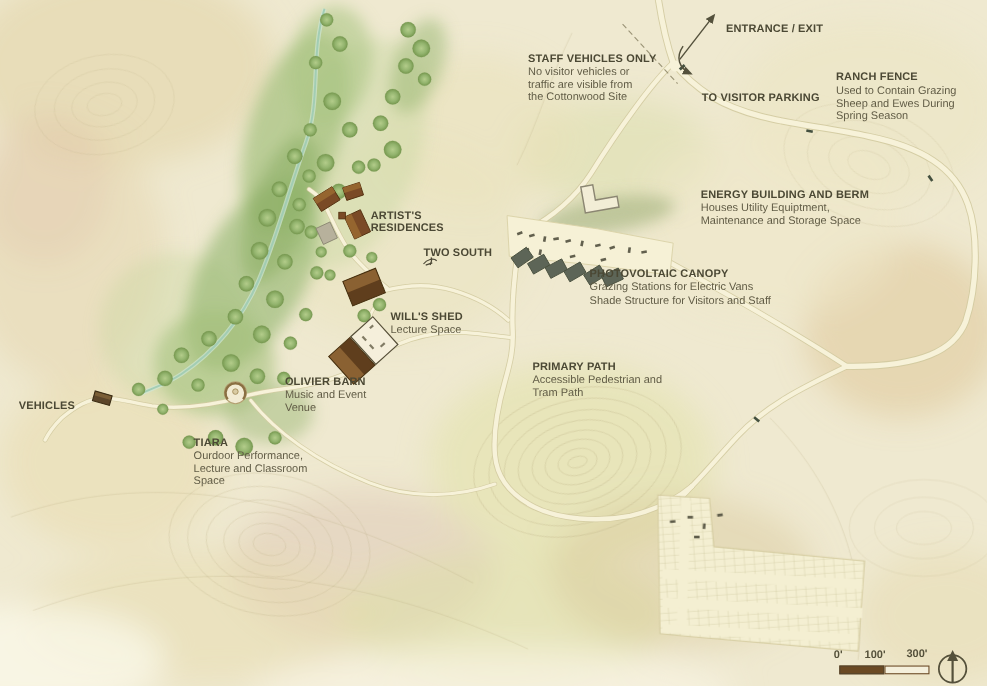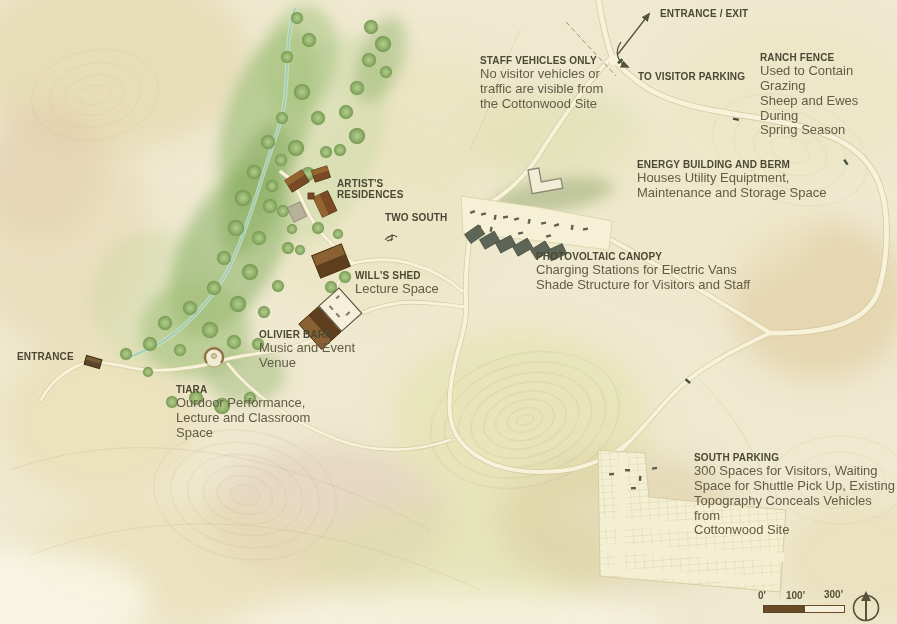--- a/index.html
+++ b/index.html
@@ -1,22 +1,22 @@
 <!DOCTYPE html>
 <html><head>
 <meta charset="utf-8">
 <style>
   html,body{margin:0;padding:0;background:#ddd;}
   .stage{position:relative;width:897px;height:624px;overflow:hidden;
          background:#efe9d0;font-family:"Liberation Sans",sans-serif;}
   .stage svg{position:absolute;left:0;top:0;}
-  .lbl{position:absolute;pointer-events:none;}
+  .lbl{position:absolute;pointer-events:none;margin-top:13px;}
   .lbl .t{font-weight:bold;font-size:10px;line-height:1.12;color:#4b4834;
           letter-spacing:.15px;white-space:pre-line;}
-  .lbl .d{font-size:13px;line-height:1.14;color:#615c46;white-space:pre-line;margin-top:1px;}
+  .lbl .d{font-size:10px;line-height:1.14;color:#615c46;white-space:pre-line;margin-top:1px;}
   .scale-tick{position:absolute;font-size:10px;color:#55513b;font-weight:bold;}
   .scale-seg{position:absolute;height:8px;box-sizing:border-box;}
 </style>
 </head>
 <body>
 
 <div class="stage">
 
 <svg width="897" height="624" viewBox="0 0 897 624">
   <defs>
@@ -337,21 +337,21 @@
     <circle cx="866" cy="608" r="12.5" stroke-width="1.6"></circle>
     <line x1="866" y1="620" x2="866" y2="599" stroke-width="2"></line>
     <path d="M861,601 L866,591 L871,601 Z" fill="#55513b" stroke="none"></path>
   </g>
 </svg>
 
 <div class="lbl" style="left:660px;top:8px">
   <div class="t">ENTRANCE / EXIT</div>
 </div>
 
-<div class="lbl" style="left:480px;top:55px">
+<div class="lbl" style="left:480px;top:35px">
   <div class="t">STAFF VEHICLES ONLY</div>
   <div class="d">No visitor vehicles or
 traffic are visible from
 the Cottonwood Site</div>
 </div>
 
 <div class="lbl" style="left:638px;top:71px">
   <div class="t">TO VISITOR PARKING</div>
 </div>
 
@@ -375,51 +375,49 @@
 
 <div class="lbl" style="left:385px;top:212px">
   <div class="t">TWO SOUTH</div>
 </div>
 
 <div class="lbl" style="left:355px;top:270px">
   <div class="t">WILL'S SHED</div>
   <div class="d">Lecture Space</div>
 </div>
 
-<div class="lbl" style="left:536px;top:251px">
+<div class="lbl" style="left:536px;top:231px">
   <div class="t">PHOTOVOLTAIC CANOPY</div>
-  <div class="d">Charging Stations for Electric Vans
+  <div class="d">Grazing Stations for Electric Vans
 Shade Structure for Visitors and Staff</div>
 </div>
 
+<div class="lbl" style="left:484px;top:315px">
+  <div class="t">PRIMARY PATH</div>
+  <div class="d">Accessible Pedestrian and
+Tram Path</div>
+</div>
 
 <div class="lbl" style="left:259px;top:329px">
   <div class="t">OLIVIER BARN</div>
   <div class="d">Music and Event
 Venue</div>
 </div>
 
 <div class="lbl" style="left:17px;top:351px">
-  <div class="t">ENTRANCE</div>
+  <div class="t">VEHICLES</div>
 </div>
 
 <div class="lbl" style="left:176px;top:384px">
   <div class="t">TIARA</div>
   <div class="d">Ourdoor Performance,
 Lecture and Classroom
 Space</div>
 </div>
 
-<div class="lbl" style="left:694px;top:452px">
-  <div class="t">SOUTH PARKING</div>
-  <div class="d">300 Spaces for Visitors, Waiting
-Space for Shuttle Pick Up, Existing
-Topography Conceals Vehicles from
-Cottonwood Site</div>
-</div>
 
 <div>
   <span class="scale-tick" style="left:758px;top:590px">0'</span>
   <span class="scale-tick" style="left:786px;top:590px">100'</span>
   <span class="scale-tick" style="left:824px;top:589px">300'</span>
   <div class="scale-seg" style="left:763px;top:605px;width:41px;background:#6b4a24;border:1px solid #55452c"></div>
   <div class="scale-seg" style="left:804px;top:605px;width:41px;background:#f4efdb;border:1px solid #6b4a24"></div>
 </div>
 
 </div>

